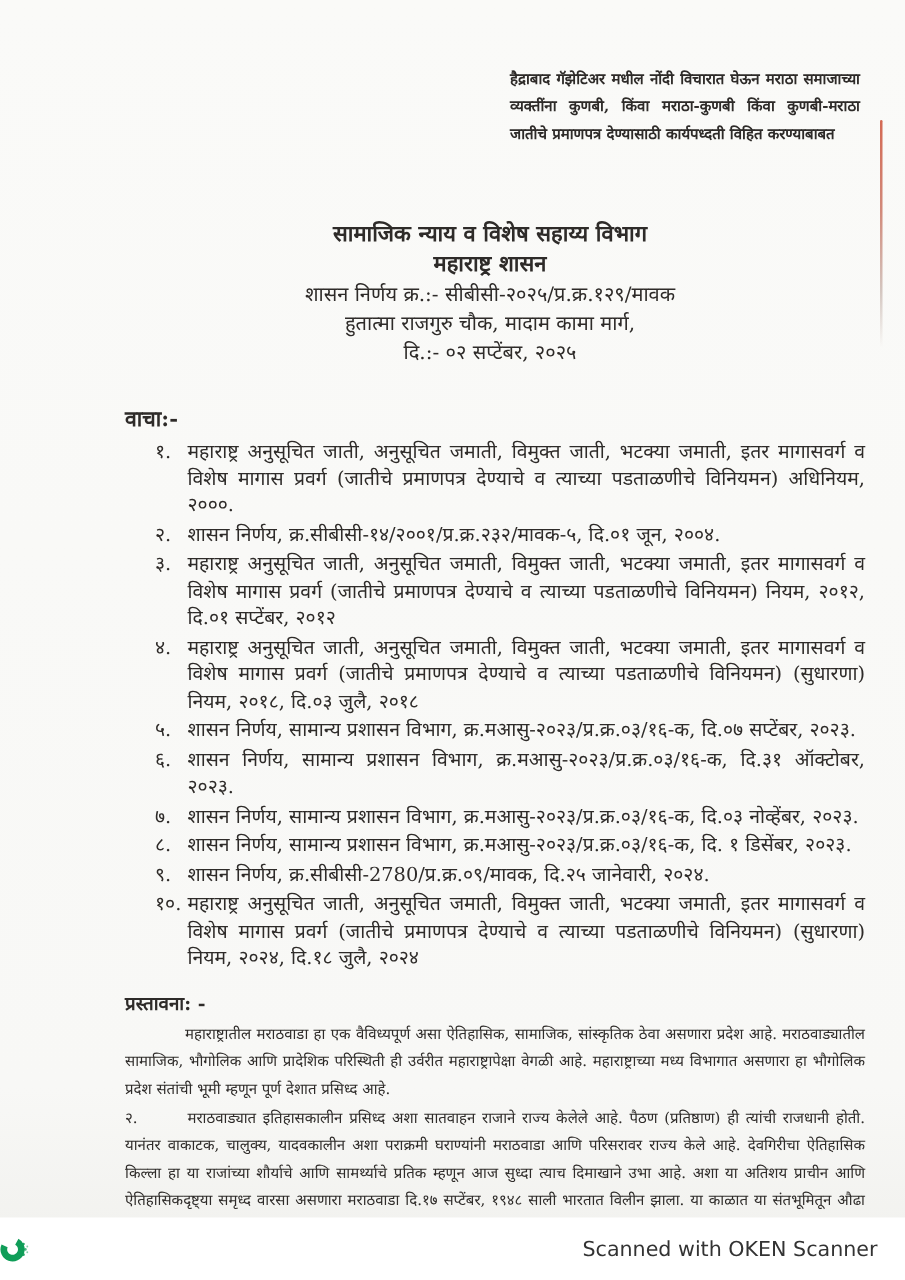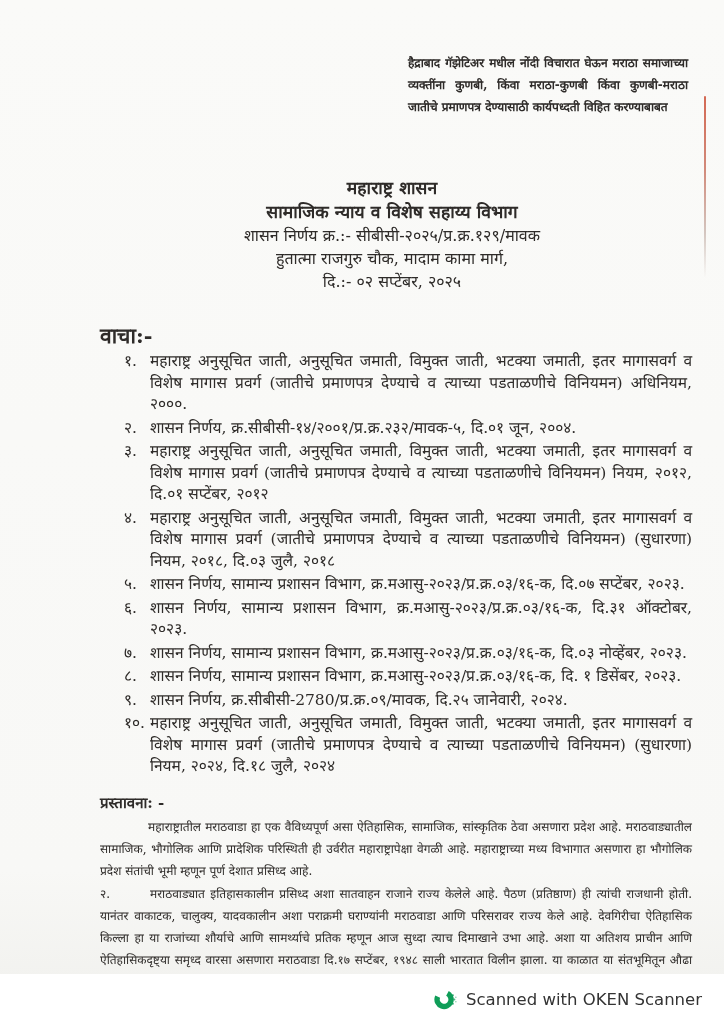--- a/index.html
+++ b/index.html
@@ -23,21 +23,21 @@
   
   .letterhead {
     position:absolute; top:176px; left:100px; right:40px;
     text-align:center; font-size:16px; line-height:23px;
   }
   .letterhead .big { font-size:17.5px; font-weight:bold; line-height:24px; }
   
   .content {
     position:absolute; top:325px; left:100px; right:32px;
   }
-  .vacha-heading { font-weight:bold; font-size:21px; line-height:22px; }
+  .vacha-heading { font-weight:bold; font-size:17px; line-height:22px; }
   .read-list { margin-top:4px; }
   .read-item {
     position:relative; padding-left:50px;
     font-size:15.5px; line-height:21.5px;
     text-align:justify; margin-bottom:2px;
   }
   .read-item .num { position:absolute; left:24px; }
   .pre-heading { font-weight:bold; font-size:15px; margin-top:13px; line-height:24px; }
   .para {
     font-size:12px; line-height:22px; text-align:justify; margin-top:1px;
@@ -49,37 +49,37 @@
     position:absolute; left:704px; top:96px; width:2px; height:182px;
     background:linear-gradient(to bottom,
       rgba(205,80,55,.85) 0%, rgba(196,100,80,.75) 40%,
       rgba(180,155,145,.55) 75%, rgba(180,155,145,0) 100%);
     border-radius:1px;
   }
   
   .footer {
     position:absolute; left:0; right:0; bottom:0; height:50px;
     background:#ffffff;
-    display:flex; align-items:center; justify-content:flex-end;
+    display:flex; align-items:center; justify-content:space-between;
     padding-right:22px; gap:9px;
     font-family:"DejaVu Sans","Liberation Sans",sans-serif;
     font-size:16.5px; color:#333333;
   }
   .logo { width:23px; height:23px; display:inline-block; }
 </style>
 </head>
 <body>
 
 <div class="sheet">
 
   <div class="subject">हैद्राबाद गॅझेटिअर मधील नोंदी विचारात घेऊन मराठा समाजाच्या व्यक्तींना कुणबी, किंवा मराठा-कुणबी किंवा कुणबी-मराठा जातीचे प्रमाणपत्र देण्यासाठी कार्यपध्दती विहित करण्याबाबत</div>
 
   <div class="letterhead">
+    <div class="big">सामाजिक न्याय व विशेष सहाय्य विभाग</div>
     <div class="big">महाराष्ट्र शासन</div>
-    <div class="big">सामाजिक न्याय व विशेष सहाय्य विभाग</div>
     <div>शासन निर्णय क्र.:- सीबीसी-२०२५/प्र.क्र.१२९/मावक</div>
     <div>हुतात्मा राजगुरु चौक, मादाम कामा मार्ग,</div>
     <div>दि.:- ०२  सप्टेंबर, २०२५</div>
   </div>
 
   <div class="content">
     <div class="vacha-heading">वाचा:-</div>
 
     <div class="read-list">
       <div class="read-item">

